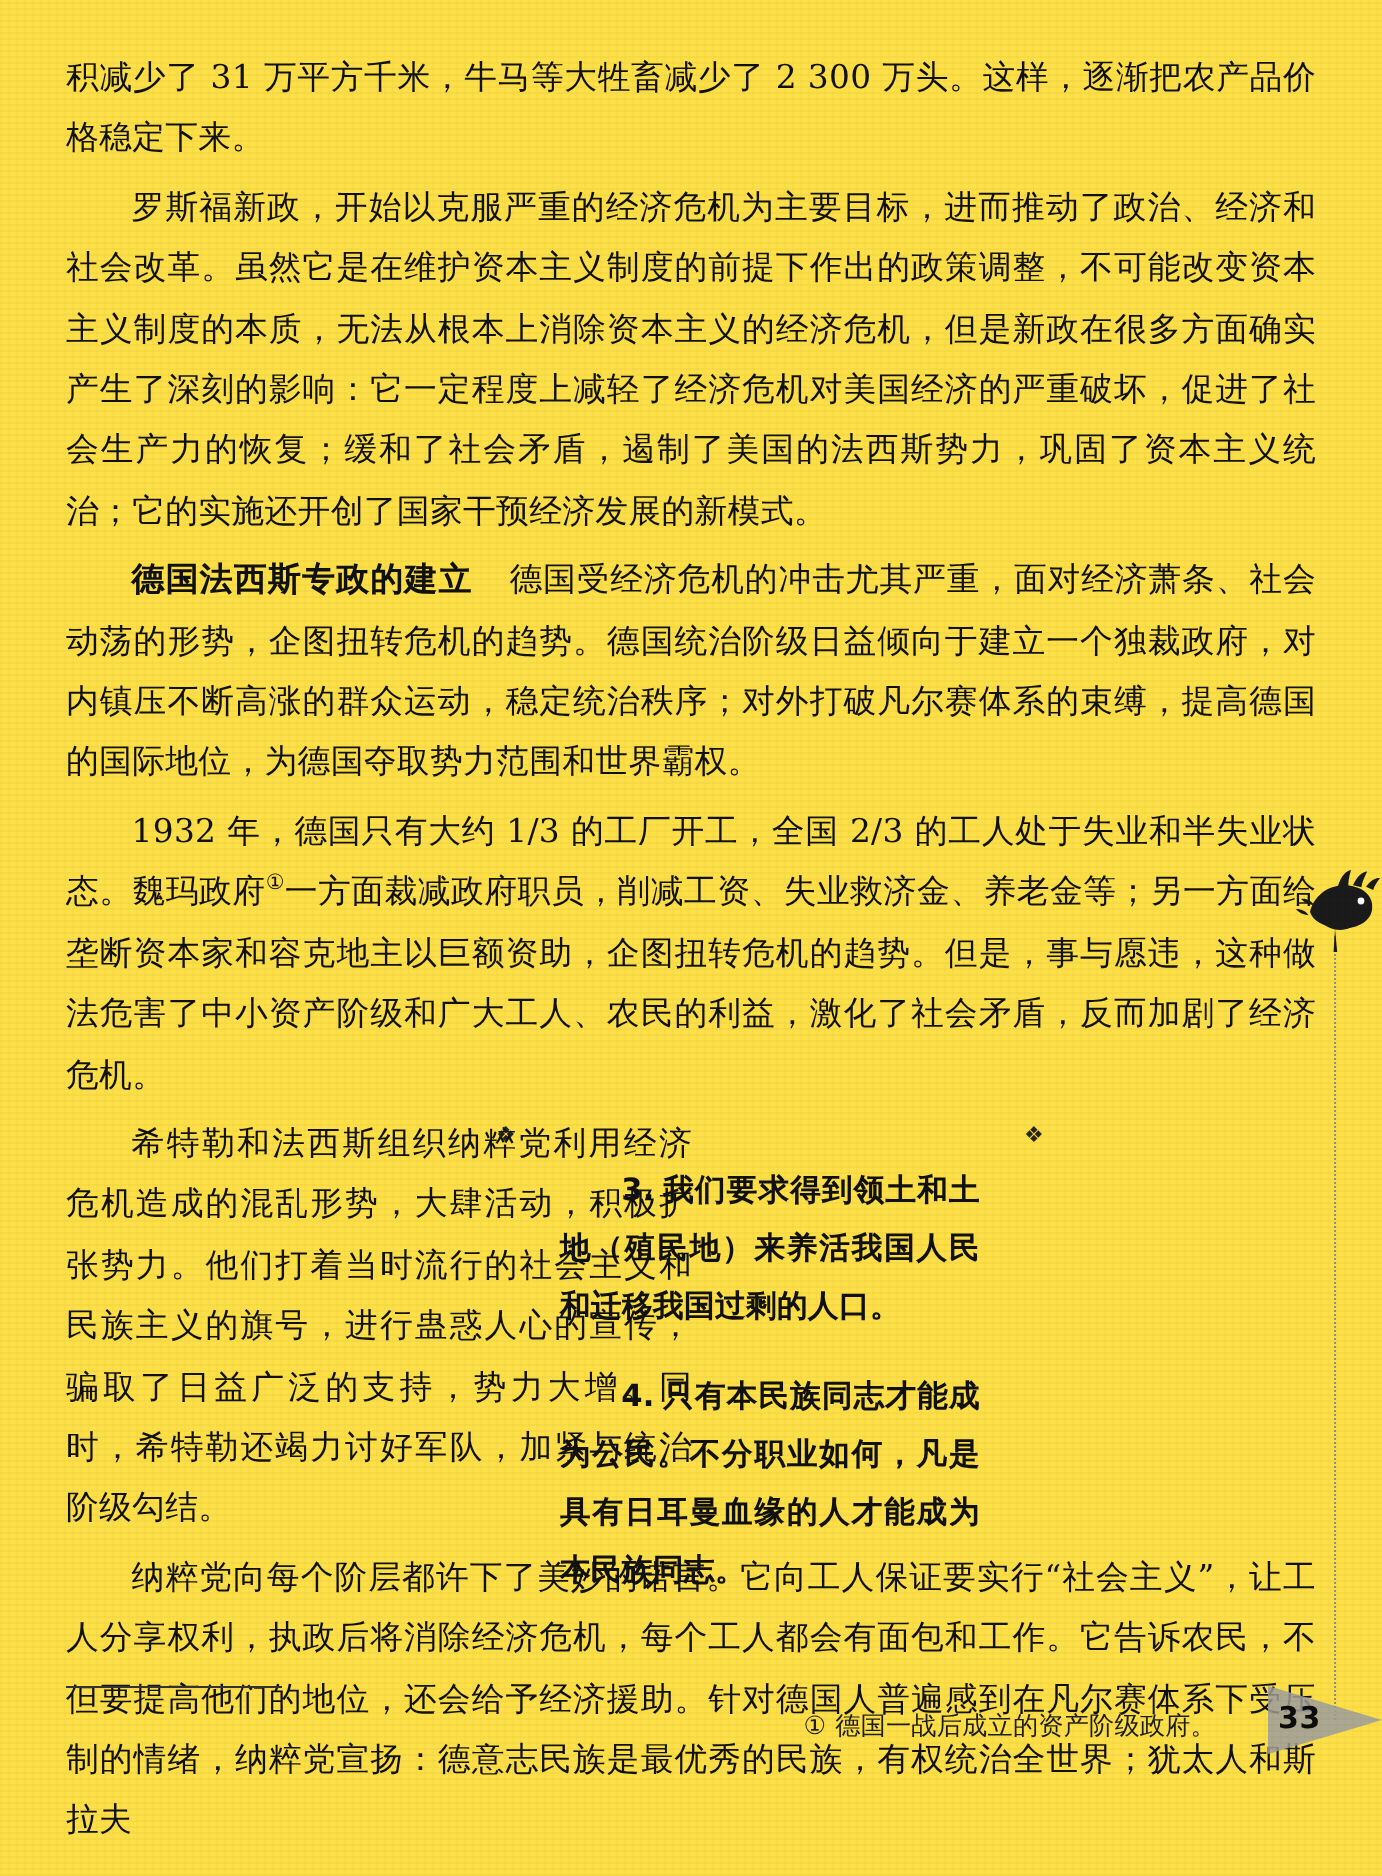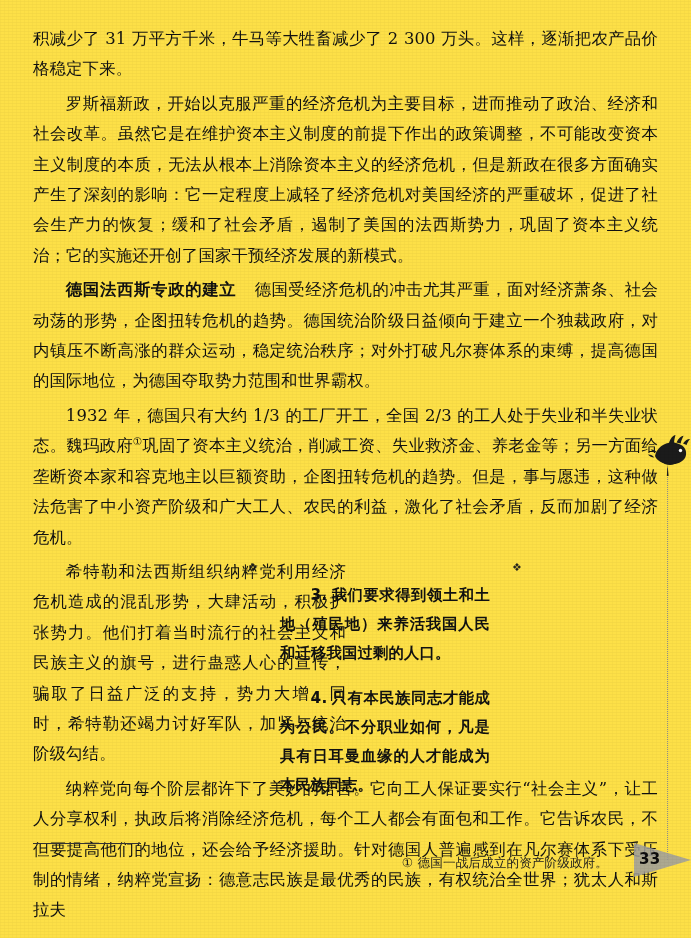--- a/index.html
+++ b/index.html
@@ -203,21 +203,21 @@
 
     <p class="para">积减少了 31 万平方千米，牛马等大牲畜减少了 2 300 万头。这样，逐渐把农产品价格稳定下来。</p>
 
     <p class="para indent gap">罗斯福新政，开始以克服严重的经济危机为主要目标，进而推动了政治、经济和社会改革。虽然它是在维护资本主义制度的前提下作出的政策调整，不可能改变资本主义制度的本质，无法从根本上消除资本主义的经济危机，但是新政在很多方面确实产生了深刻的影响：它一定程度上减轻了经济危机对美国经济的严重破坏，促进了社会生产力的恢复；缓和了社会矛盾，遏制了美国的法西斯势力，巩固了资本主义统治；它的实施还开创了国家干预经济发展的新模式。</p>
 
     <p class="para indent gap">
       <b class="runhead">德国法西斯专政的建立</b><span class="runspace"></span><span>德国受经济危机的冲击尤其严重，面对经济萧条、社会动荡的形势，企图扭转危机的趋势。德国统治阶级日益倾向于建立一个独裁政府，对内镇压不断高涨的群众运动，稳定统治秩序；对外打破凡尔赛体系的束缚，提高德国的国际地位，为德国夺取势力范围和世界霸权。</span>
     </p>
 
     <p class="para indent gap">
-      <span>1932 年，德国只有大约 1/3 的工厂开工，全国 2/3 的工人处于失业和半失业状态。魏玛政府</span><sup class="fn">①</sup><span>巩固了资本主义统治，削减工资、失业救济金、养老金等；另一方面给垄断资本家和容克地主以巨额资助，企图扭转危机的趋势。但是，事与愿违，这种做法危害了中小资产阶级和广大工人、农民的利益，激化了社会矛盾，反而加剧了经济危机。</span>
+      <span>1932 年，德国只有大约 1/3 的工厂开工，全国 2/3 的工人处于失业和半失业状态。魏玛政府</span><sup class="fn">①</sup><span>一方面裁减政府职员，削减工资、失业救济金、养老金等；另一方面给垄断资本家和容克地主以巨额资助，企图扭转危机的趋势。但是，事与愿违，这种做法危害了中小资产阶级和广大工人、农民的利益，激化了社会矛盾，反而加剧了经济危机。</span>
     </p>
 
     <div id="wrapzone">
       <div id="floatbox"></div>
 
       <p class="para indent gap">希特勒和法西斯组织纳粹党利用经济危机造成的混乱形势，大肆活动，积极扩张势力。他们打着当时流行的社会主义和民族主义的旗号，进行蛊惑人心的宣传，骗取了日益广泛的支持，势力大增。同时，希特勒还竭力讨好军队，加紧与统治阶级勾结。</p>
 
       <p class="para indent gap">纳粹党向每个阶层都许下了美妙的诺言。它向工人保证要实行“社会主义”，让工人分享权利，执政后将消除经济危机，每个工人都会有面包和工作。它告诉农民，不但要提高他们的地位，还会给予经济援助。针对德国人普遍感到在凡尔赛体系下受压制的情绪，纳粹党宣扬：德意志民族是最优秀的民族，有权统治全世界；犹太人和斯拉夫</p>
     </div>
 

